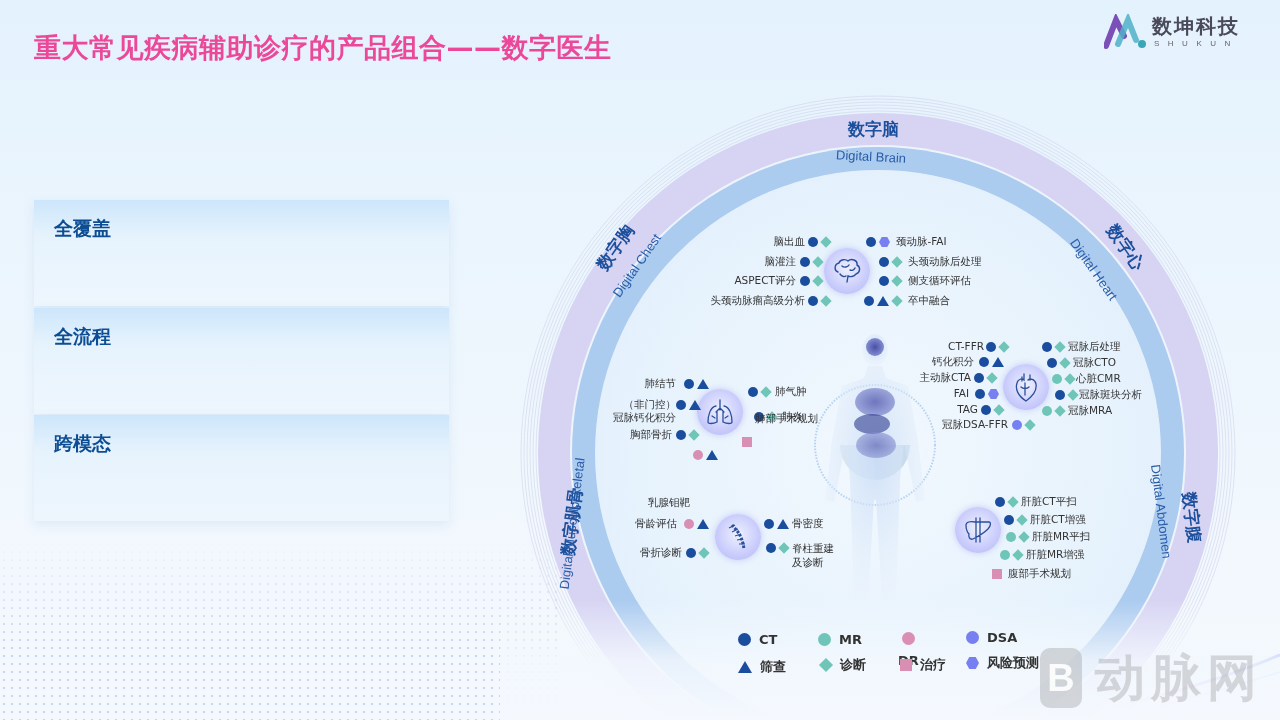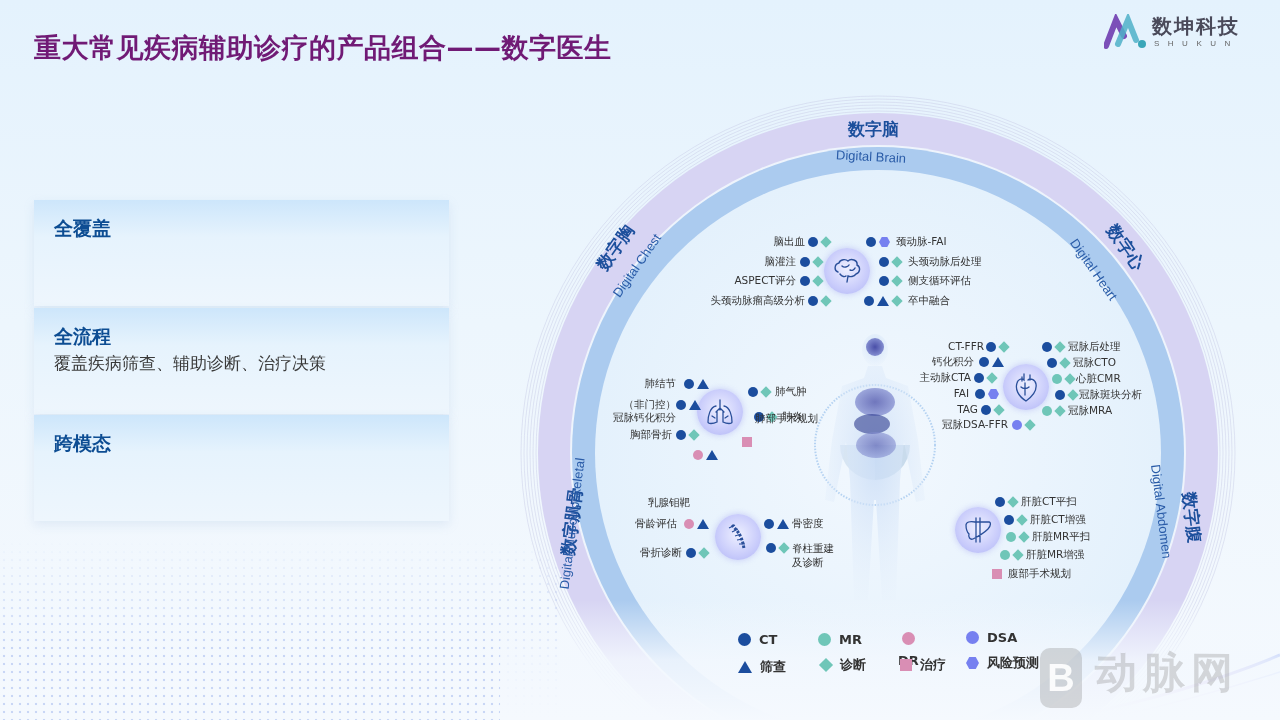--- a/index.html
+++ b/index.html
@@ -5,21 +5,21 @@
   * { box-sizing: border-box; margin: 0; padding: 0; }
   html, body { width: 1280px; height: 720px; overflow: hidden; }
   body {
     position: relative;
     font-family: "Liberation Sans", "DejaVu Sans", sans-serif;
     background: linear-gradient(180deg, #e4f2fd 0%, #edf6fd 45%, #f5f9fe 100%);
     color: #333;
   }
   .title {
     position: absolute; left: 34px; top: 30px;
-    font-size: 27px; font-weight: bold; color: #701a75; letter-spacing: 0.5px;
+    font-size: 27px; font-weight: bold; color: #ec4899; letter-spacing: 0.5px;
     font-family: "DejaVu Sans", sans-serif;
   }
   .logo { position: absolute; left: 1104px; top: 12px; width: 170px; height: 40px; }
   .logo-text { position: absolute; left: 48px; top: 1px; font-size: 20px; font-weight: bold; color: #4a4a5a; letter-spacing: 2px; font-family: "DejaVu Sans", sans-serif; }
   .logo-sub { position: absolute; left: 50px; top: 27px; font-size: 8px; color: #666; letter-spacing: 8.5px; }
 
   .card {
     position: absolute; left: 34px; width: 415px; height: 106px;
     background: linear-gradient(180deg, #cde6fb 0%, #e6f3fd 35%, #eef6fd 100%);
     box-shadow: 0 4px 10px rgba(140, 170, 210, 0.18);
@@ -58,21 +58,21 @@
   .m.risk { width: 11px; height: 10px; background: #7680f0; clip-path: polygon(25% 0, 75% 0, 100% 50%, 75% 100%, 25% 100%, 0 50%); }
 
   .legend { position: absolute; left: 738px; top: 630px; width: 320px; height: 50px; }
   .leg-item { position: absolute; display: flex; align-items: center; gap: 8px; font-size: 13px; font-weight: bold; color: #333; font-family: "DejaVu Sans", sans-serif; }
   .leg-item .m.ct, .leg-item .m.mr, .leg-item .m.dr, .leg-item .m.dsa { width: 13px; height: 13px; }
   .leg-item .m.screen { border-left-width: 7px; border-right-width: 7px; border-bottom-width: 12px; }
   .leg-item .m.diag { width: 10px; height: 10px; }
   .leg-item .m.treat { width: 12px; height: 12px; }
   .leg-item .m.risk { width: 13px; height: 12px; }
 
-  .watermark { position: absolute; left: 1050px; top: 645px; font-size: 42px; font-weight: bold; color: rgba(150,150,150,0.35); letter-spacing: 6px; font-family: Liberation Sans, sans-serif; }
+  .watermark { position: absolute; left: 1050px; top: 645px; font-size: 50px; font-weight: bold; color: rgba(150,150,150,0.35); letter-spacing: 6px; font-family: Liberation Sans, sans-serif; }
   .wm-logo { position: absolute; left: 1040px; top: 648px; width: 42px; height: 60px; border-radius: 10px; background: rgba(150,150,150,0.35); color: rgba(255,255,255,0.9); font-size: 38px; font-weight: bold; display: flex; align-items: center; justify-content: center; }
 </style>
 </head>
 <body>
 
 <div class="dots-bg"></div>
 <svg class="swoosh" viewBox="0 0 1280 720">
   <defs>
     <linearGradient id="sw" x1="0" y1="0" x2="1" y2="0">
       <stop offset="0" stop-color="#c07ad8" stop-opacity="0.1"></stop>
@@ -94,21 +94,20 @@
   </svg>
   <span class="logo-text">数坤科技</span>
   <span class="logo-sub">SHUKUN</span>
 </div>
 
 <div class="card" style="top:200px;">
   <div class="card-title">全覆盖</div>
 </div>
 <div class="card" style="top:308px;">
   <div class="card-title">全流程</div>
-  <div class="card-desc">覆盖疾病筛查、辅助诊断、治疗决策</div>
 </div>
 <div class="card" style="top:415px;">
   <div class="card-title">跨模态</div>
 </div>
 
 <svg class="diagram" viewBox="0 0 1280 720">
   <defs>
     <radialGradient id="innerFill" cx="878" cy="453" r="283" gradientUnits="userSpaceOnUse">
       <stop offset="0" stop-color="#f2f8fe"></stop>
       <stop offset="1" stop-color="#e4f1fc"></stop>

